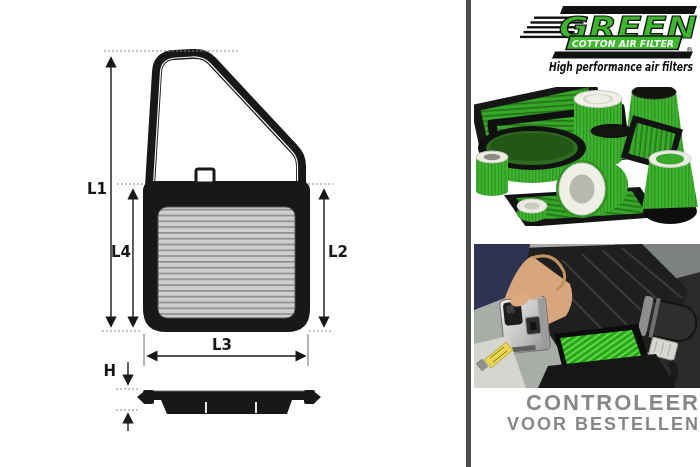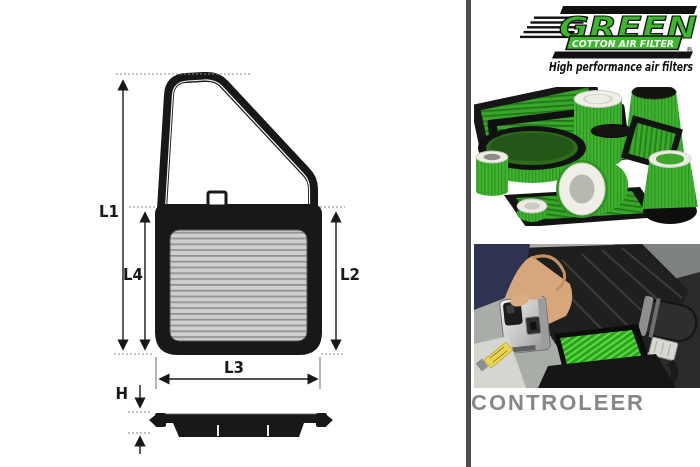--- a/index.html
+++ b/index.html
@@ -2,26 +2,26 @@
 <html><head>
 <meta charset="utf-8">
 <style>
   html,body{margin:0;padding:0;background:#e9e9e9;}
   .stage{
     position:relative;width:700px;height:467px;background:#ffffff;
     overflow:hidden;font-family:"DejaVu Sans",sans-serif;
   }
   .abs{position:absolute;}
   #divider{left:466px;top:0;width:5px;height:467px;background:#4d4d4d;}
-  #diagram-panel{left:12px;top:0;width:466px;height:343px;margin-top:23px;}
+  #diagram-panel{left:0;top:0;width:466px;height:343px;}
   #logo-box{left:516px;top:3px;width:212px;height:80px;}
   #collage-box{left:474px;top:87px;width:226px;height:139px;}
   #photo-box{left:474px;top:244px;width:226px;height:144px;}
   #warning-box{
-    left:471px;top:393px;width:229px;text-align:left;
+    left:471px;top:393px;width:229px;text-align:right;
     font-family:"Liberation Sans","DejaVu Sans",sans-serif;
     font-weight:bold;color:#878787;
   }
   .warn-line{line-height:20.5px;font-size:22px;letter-spacing:2px;white-space:nowrap;}
   .warn-line.small{font-size:18px;letter-spacing:2px;}
   svg{display:block;}
   text.dim{font:bold 15px "DejaVu Sans",sans-serif;fill:#181818;}
 </style>
 </head>
 <body>
@@ -277,15 +277,16 @@
         <polygon points="10,116 32,98 39,106 17,124" fill="#e8d44f" stroke="#a39024" stroke-width="0.6"></polygon>
         <line x1="16" y1="114" x2="30" y2="103" stroke="#6d5e10" stroke-width="0.8"></line>
         <line x1="19" y1="118" x2="33" y2="107" stroke="#6d5e10" stroke-width="0.8"></line>
         <rect x="4" y="116" width="8" height="10" fill="#8e8e8e" transform="rotate(-38 8 121)"></rect>
       </g>
     </svg>
   </div>
 
   <div class="abs" id="warning-box">
     <div class="warn-line">CONTROLEER</div>
+    <div class="warn-line small">VOOR BESTELLEN</div>
   </div>
 
 </div>
 
 </body></html>

